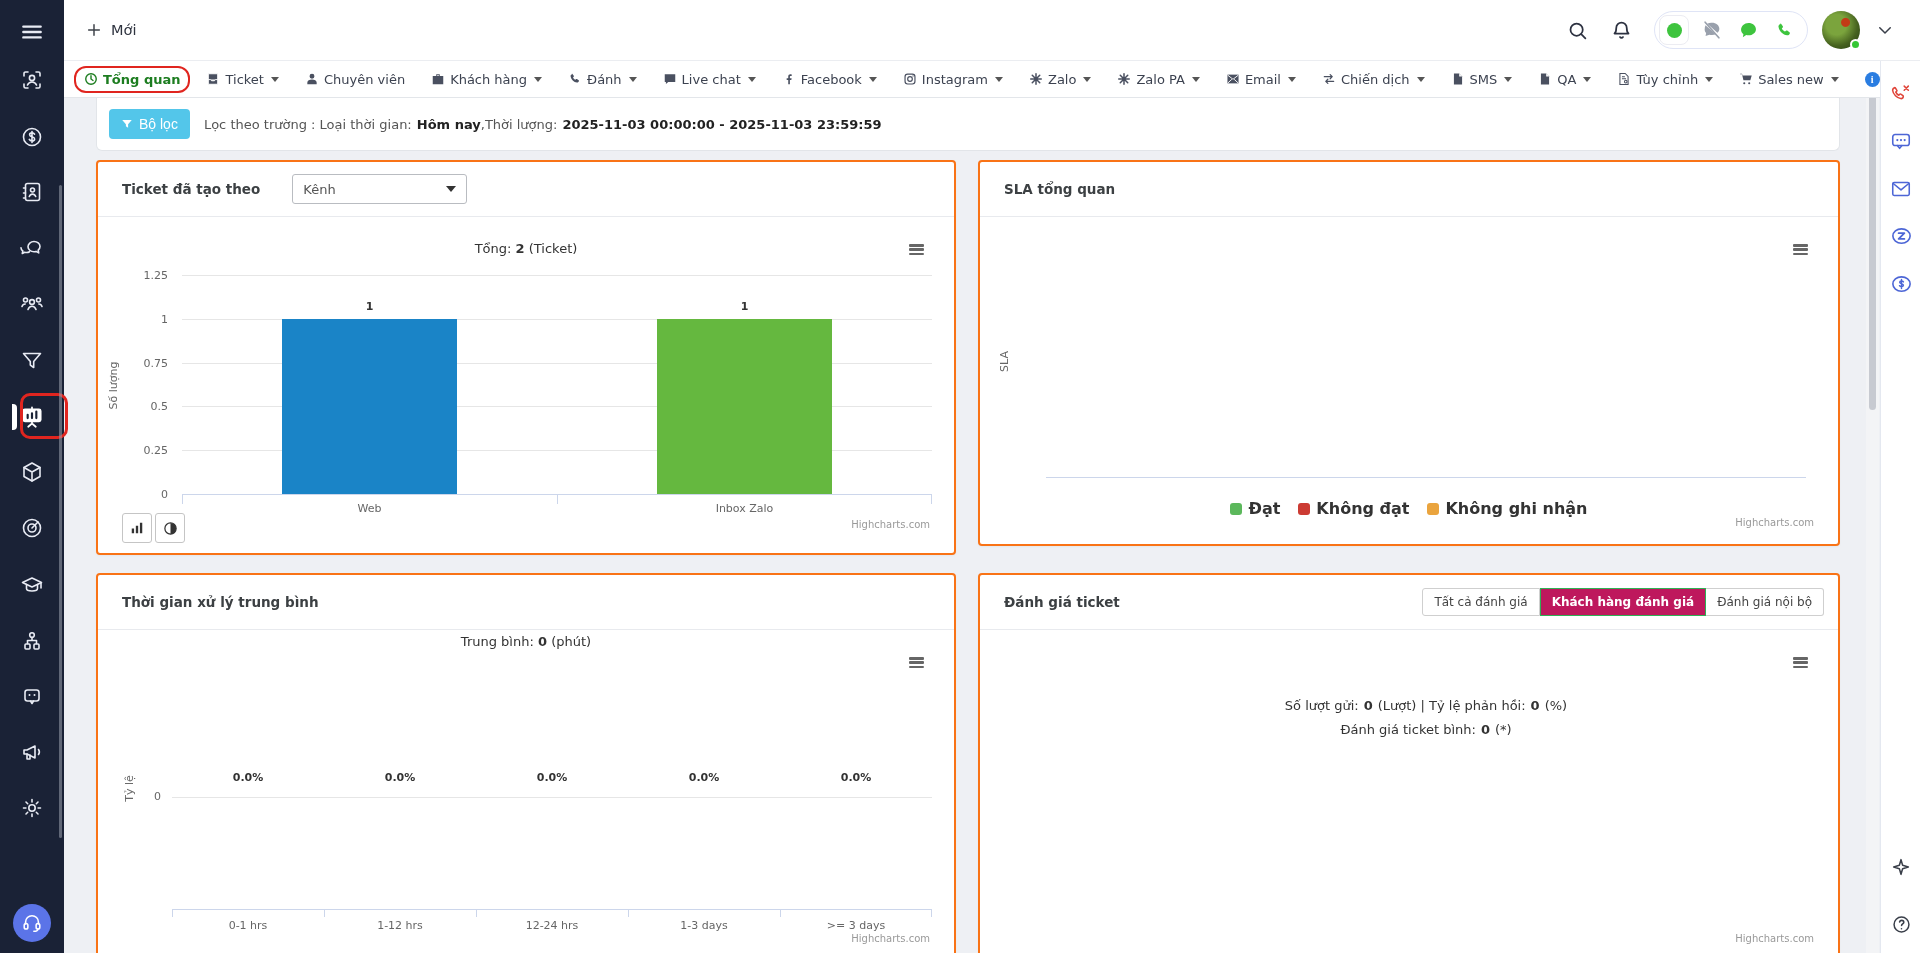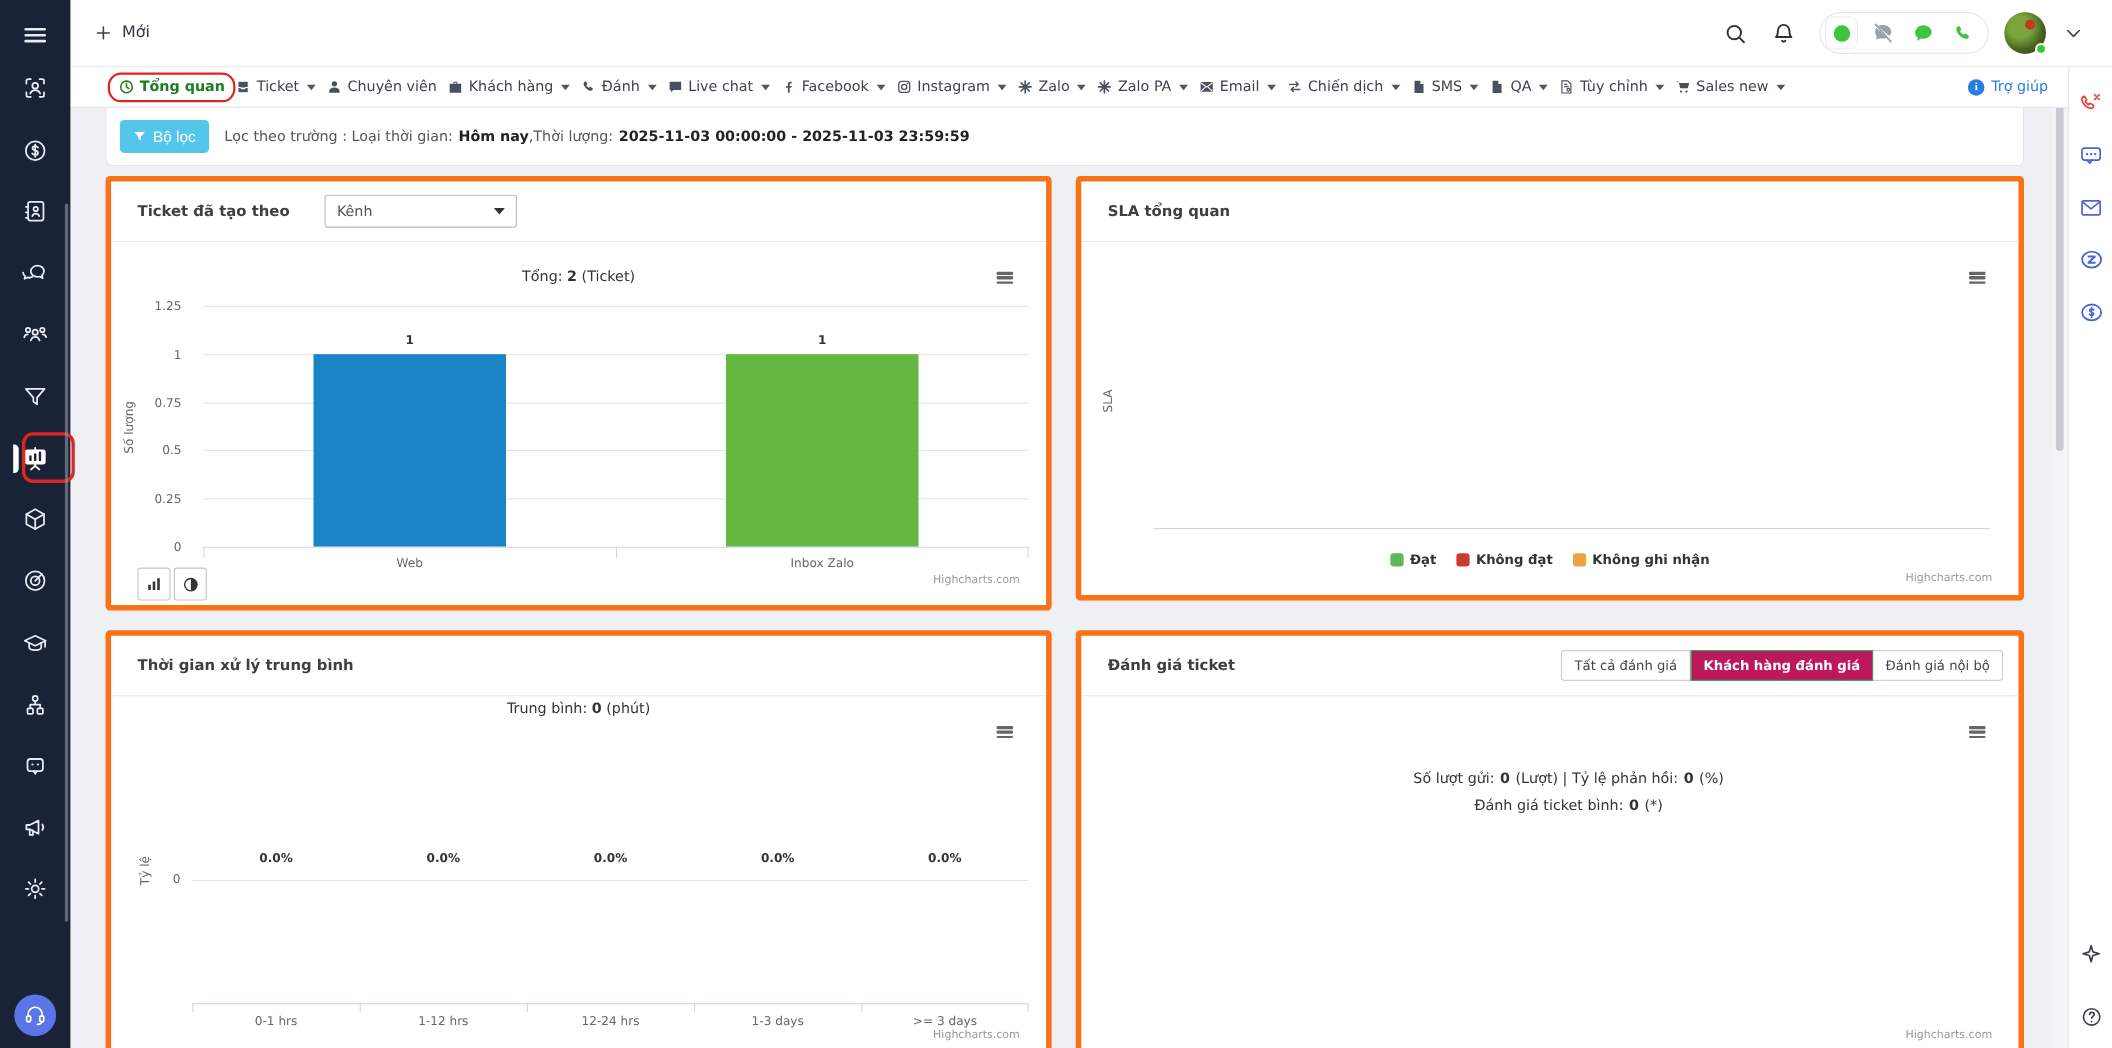--- a/index.html
+++ b/index.html
@@ -23,39 +23,39 @@
   .tb-icon { width:34px; height:34px; display:flex; align-items:center; justify-content:center; cursor:pointer; color:#2c3140; }
   #status-pill { display:flex; align-items:center; gap:10px; height:38px; border:1px solid #dfe4f6; border-radius:19px; padding:0 10px 0 4px; margin:0 14px 0 16px; background:#fff; }
   #status-chip { width:30px; height:30px; border-radius:8px; border:1px solid #ececf2; display:flex; align-items:center; justify-content:center; background:#fff; cursor:pointer; }
   #status-dot { width:15px; height:15px; border-radius:50%; background:#3ec43e; }
   #avatar { width:38px; height:38px; border-radius:50%; cursor:pointer; position:relative;
     background: radial-gradient(circle 5px at 62% 30%, #c23b16 0 4px, rgba(0,0,0,0) 5px),
                 radial-gradient(circle at 38% 36%, #7ba43d 0 30%, #46621f 62%, #243a10 100%); }
   #avatar-presence { position:absolute; right:-1px; bottom:-1px; width:11px; height:11px; border-radius:50%; background:#35c735; border:2px solid #fff; }
 
   
-  #navbar { position:absolute; left:64px; top:61px; width:1816px; height:37px; background:#fff; border-bottom:1px solid #e3e6ea; z-index:15; display:flex; align-items:center; padding:0 18px 0 44px; gap:10px; }
+  #navbar { position:absolute; left:64px; top:61px; width:1816px; height:37px; background:#fff; border-bottom:1px solid #e3e6ea; z-index:15; display:flex; align-items:center; padding:0 18px 0 20px; gap:26px; }
   .nav-item { position:relative; display:inline-flex; align-items:center; gap:5px; font-size:13px; color:#3c4250; cursor:pointer; white-space:nowrap; }
   .nav-item svg { color:#4a5060; }
   .nav-item.active { color:#1d7d20; font-weight:bold; }
   .nav-item.active svg { color:#1d7d20; }
   .caret { width:0; height:0; border-left:4px solid transparent; border-right:4px solid transparent; border-top:5px solid #555; margin-left:2px; }
   .nav-annotation { position:absolute; left:-10px; right:-10px; top:-6px; bottom:-6px; border:2.5px solid #e0251f; border-radius:12px; pointer-events:none; }
   #help-link { margin-left:auto; display:inline-flex; align-items:center; gap:6px; color:#2a7de1; font-size:13px; cursor:pointer; white-space:nowrap; }
   #help-i { width:15px; height:15px; border-radius:50%; background:#2a7de1; color:#fff; font-size:10px; font-weight:bold; display:flex; align-items:center; justify-content:center; font-family:"Liberation Serif",serif; }
 
   
   #filterbar { position:absolute; left:96px; top:98px; width:1744px; height:53px; background:#fff; border:1px solid #e2e5e9; border-top:none; border-radius:0 0 6px 6px; display:flex; align-items:center; z-index:10; }
   #filter-btn { display:flex; align-items:center; gap:6px; margin-left:12px; height:30px; padding:0 12px; background:#53c6ea; color:#fff; font-size:14px; border:none; border-radius:4px; cursor:pointer; }
   #filter-text { margin-left:14px; font-size:13px; color:#555; display:flex; align-items:center; }
   #filter-text b { color:#222; }
   .gap-r { margin-right:5px; }
 
   
-  .panel { position:absolute; background:#fff; border:5px solid #f97316; border-radius:4px; box-shadow:0 1px 2px rgba(30,40,60,.04); }
+  .panel { position:absolute; background:#fff; border:2px solid #f97316; border-radius:4px; box-shadow:0 1px 2px rgba(30,40,60,.04); }
   #panel-tickets { left:96px; top:160px; width:860px; height:395px; }
   #panel-sla { left:978px; top:160px; width:862px; height:386px; }
   #panel-handle { left:96px; top:573px; width:860px; height:395px; }
   #panel-rating { left:978px; top:573px; width:862px; height:395px; }
   .panel-header { position:relative; height:55px; border-bottom:1px solid #e8eaee; display:flex; align-items:center; padding:0 14px 0 24px; }
   .panel-title { font-size:13.5px; font-weight:bold; color:#3c4043; }
   .panel-body { position:relative; width:100%; }
 
   .select-box { display:flex; align-items:center; justify-content:space-between; width:175px; height:30px; border:1px solid #b9bcc1; border-radius:3px; padding:0 10px; margin-left:32px; font-size:13px; color:#555; cursor:pointer; background:#fff; }
   .select-caret { width:0; height:0; border-left:5px solid transparent; border-right:5px solid transparent; border-top:6px solid #333; }
@@ -70,21 +70,21 @@
   .gridline { position:absolute; height:1px; background:#e6e6e6; }
   .axisline { position:absolute; height:1px; background:#ccd6eb; }
   .axis-tick { position:absolute; width:1px; background:#ccd6eb; }
   .cat-label { position:absolute; font-size:11px; color:#666; text-align:center; }
   .val-label { position:absolute; font-size:11px; font-weight:bold; color:#333; text-align:center; }
   .bar { position:absolute; }
 
   .mini-btn { position:absolute; width:30px; height:30px; background:#fff; border:1px solid #c5c5c5; border-radius:3px; display:flex; align-items:center; justify-content:center; cursor:pointer; }
 
   .legend { position:absolute; width:100%; display:flex; justify-content:center; gap:18px; }
-  .legend-item { display:flex; align-items:center; gap:6px; font-size:12px; font-weight:bold; color:#333; cursor:pointer; }
+  .legend-item { display:flex; align-items:center; gap:6px; font-size:16px; font-weight:bold; color:#333; cursor:pointer; }
   .legend-swatch { width:12px; height:12px; border-radius:3px; }
 
   #rating-btns { margin-left:auto; display:flex; }
   .seg-btn { height:28px; padding:0 11px; font-size:12px; color:#444; background:#fff; border:1px solid #cfcfcf; display:flex; align-items:center; cursor:pointer; }
   .seg-btn:first-child { border-radius:3px 0 0 3px; }
   .seg-btn:last-child { border-radius:0 3px 3px 0; border-left:none; }
   .seg-btn.active { background:#be185d; border-color:#2fb054; color:#fff; font-weight:bold; }
   .stats-line { position:absolute; width:100%; text-align:center; font-size:13px; color:#333;padding-left:34px; }
   .stats-line b { font-weight:bold; }
 

